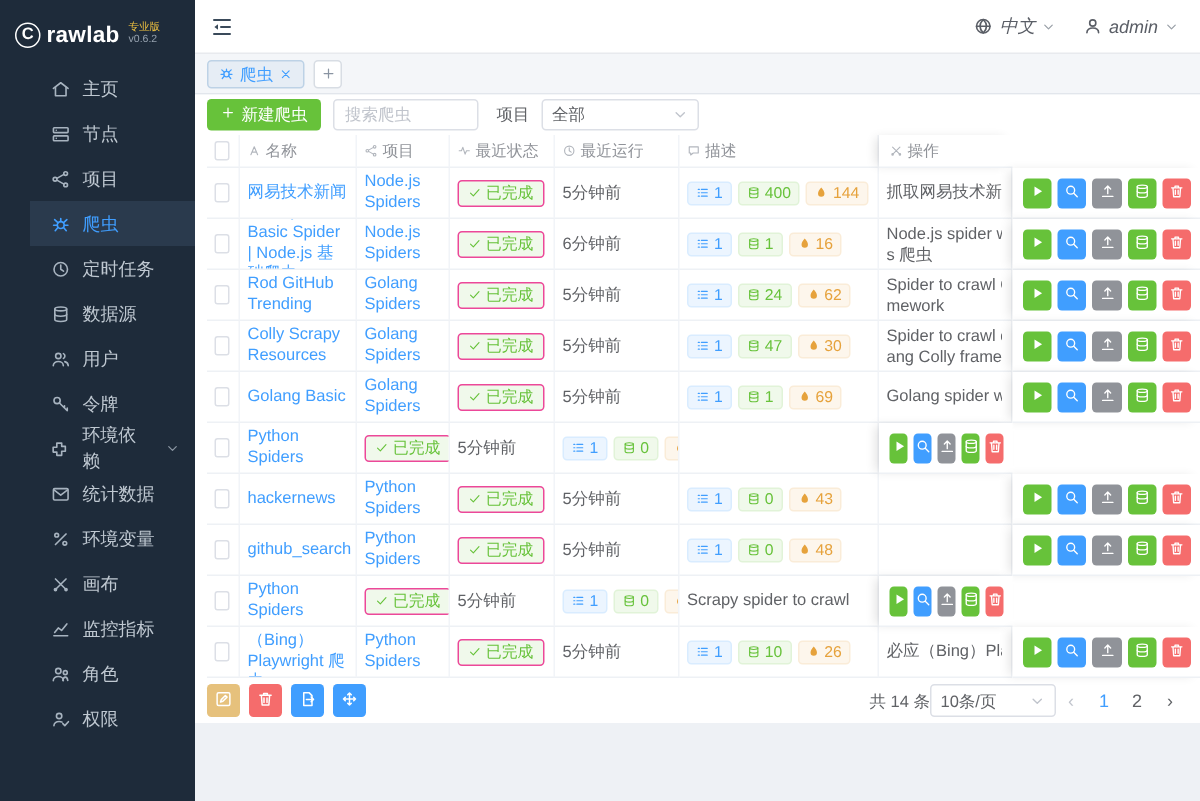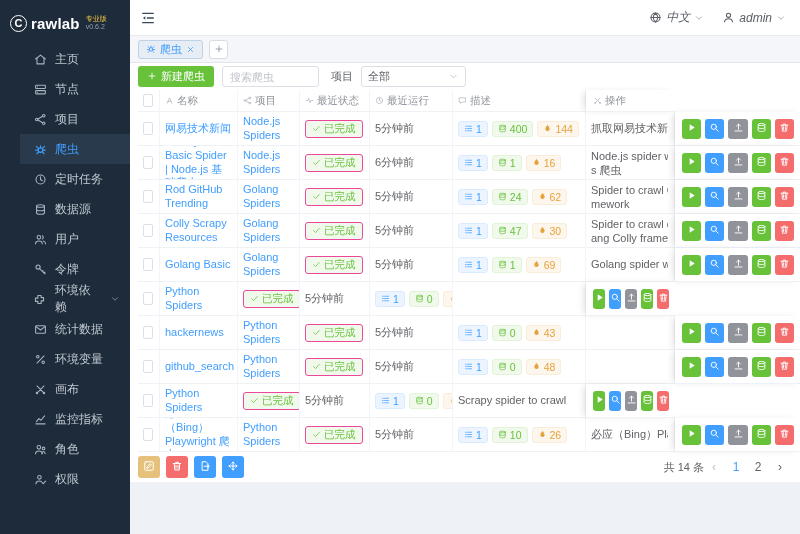--- a/index.html
+++ b/index.html
@@ -1133,20 +1133,28 @@
               </svg></span>
           </button>
           <button class="bbtn" style="background: rgb(64, 158, 255);">
             <span><svg viewBox="0 0 24 24" width="12" height="12" fill="none" stroke="currentColor" stroke-width="2" stroke-linecap="round" stroke-linejoin="round">
                 <path d="M12 4v16M4 12h16M9.6 6.4L12 4l2.4 2.4M9.6 17.6L12 20l2.4-2.4M6.4 9.6L4 12l2.4 2.4M17.6 9.6L20 12l-2.4 2.4"></path>
               </svg></span>
           </button>
         </div>
       <div class="pager-zone">
         <span>共 14 条</span>
+        <div class="select psize">
+          <span>10条/页</span>
+          <span class="sel-caret">
+              <svg viewBox="0 0 24 24" width="11" height="11" fill="none" stroke="currentColor" stroke-width="2" stroke-linecap="round" stroke-linejoin="round">
+                <path d="M6 9l6 6 6-6"></path>
+              </svg>
+            </span>
+        </div>
         <div class="pager" id="pager">
             <button class="pbtn disabled">‹</button>
             <button class="pbtn active">1</button>
             <button class="pbtn">2</button>
             <button class="pbtn">›</button>
           </div>
       </div>
     </div>
 
     <div class="filler"></div>

